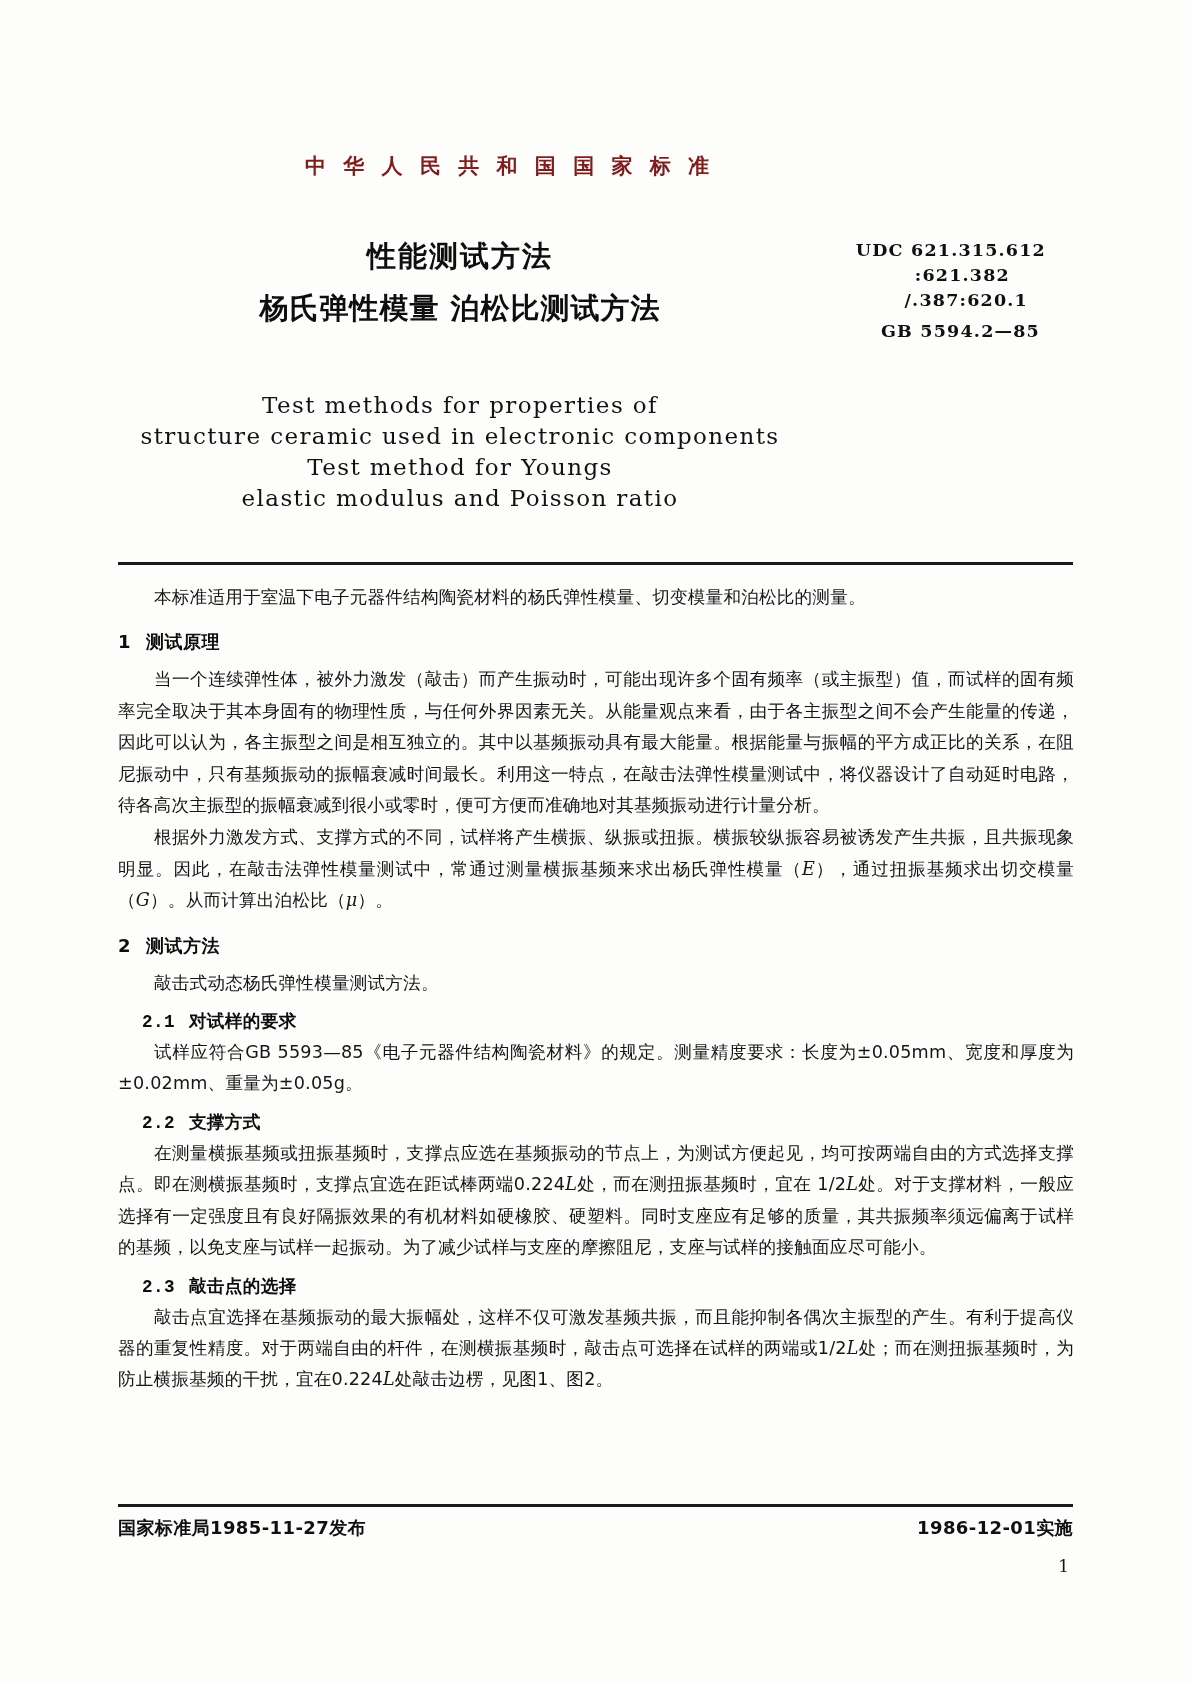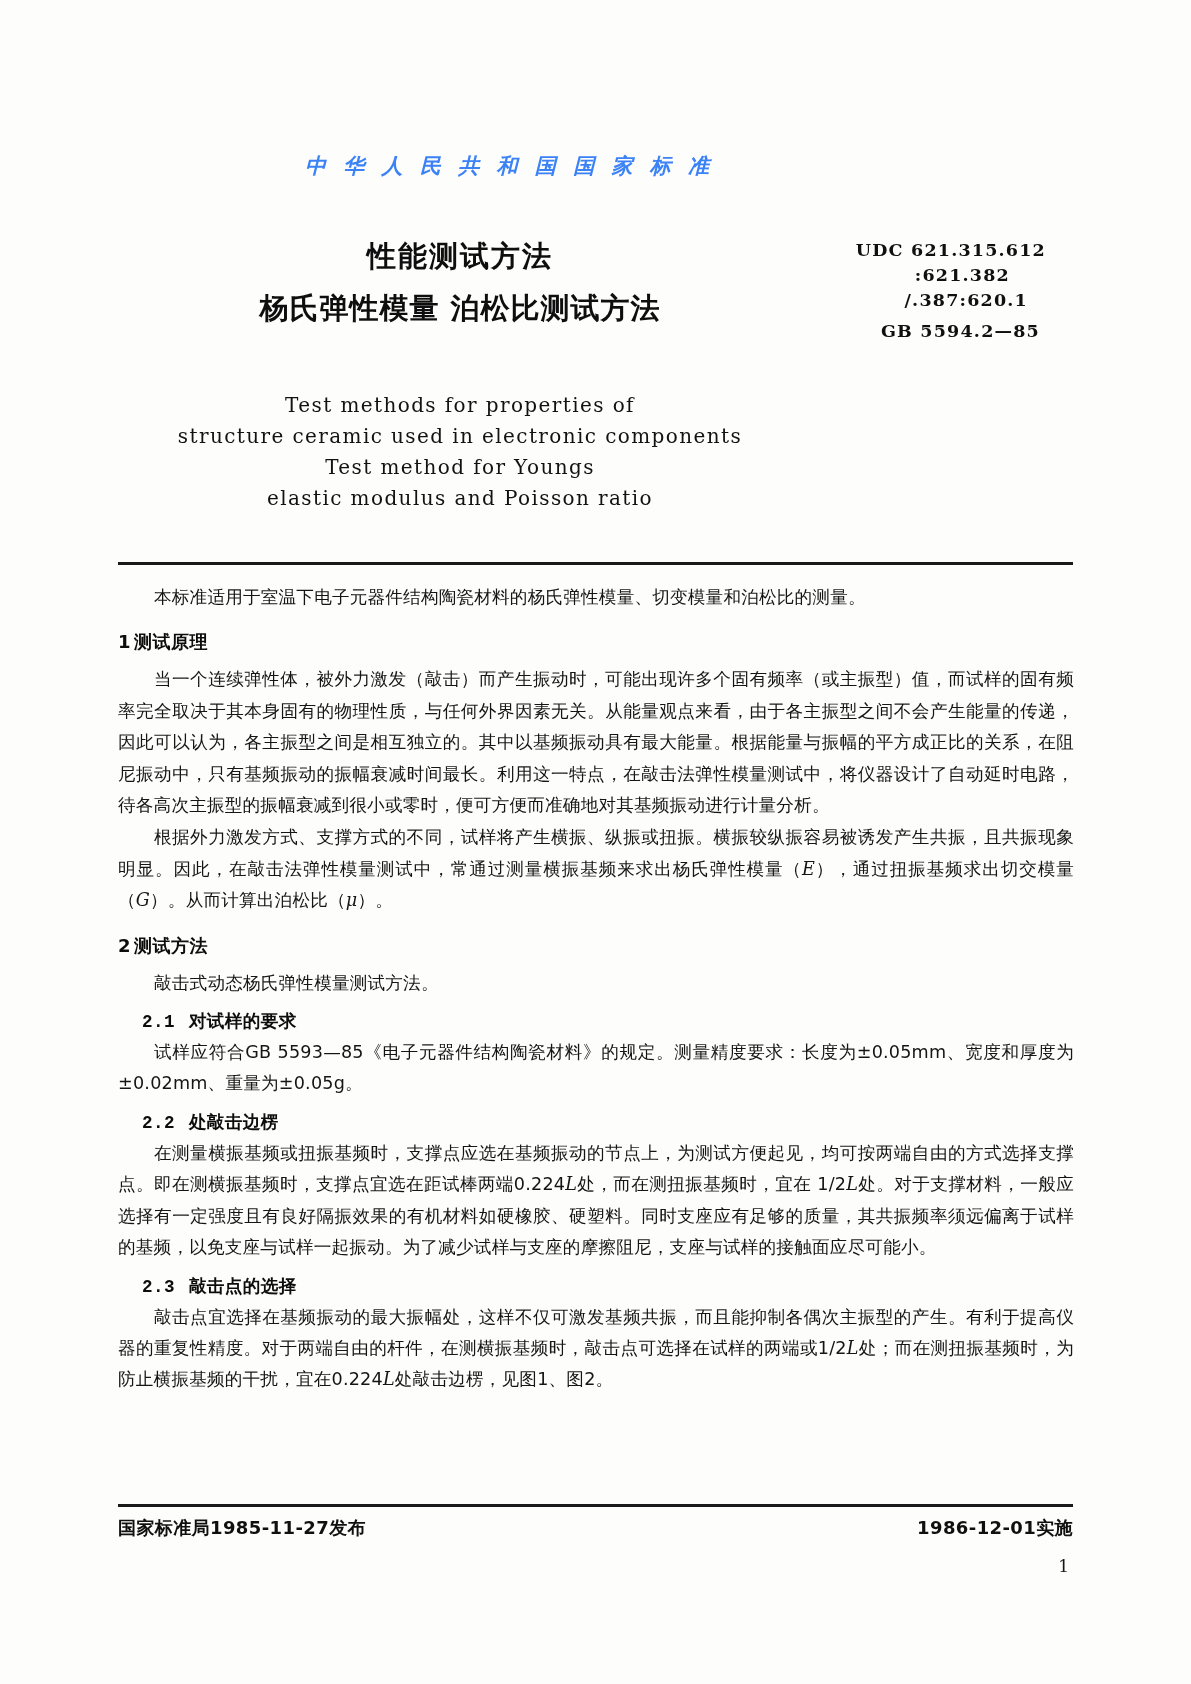--- a/index.html
+++ b/index.html
@@ -27,22 +27,21 @@
     left: 0;
     right: 0;
     top: 152px;
   }
   .org-line {
     text-align: left;
     margin-left: 305px;
     font-size: 21px;
     font-weight: 700;
     letter-spacing: 5px;
-    color: #3b82f6;
-    font-style: italic;
+    color: #7f1d1d;
   }
 
   .title-row {
     position: absolute;
     top: 78px;
     left: 0;
     right: 0;
     height: 200px;
   }
   .cn-title {
@@ -81,21 +80,21 @@
   .udc-block .l4 { padding-right: 6px; margin-top: 6px; }
 
   
   .en-title {
     position: absolute;
     top: 390px;
     left: 120px;
     width: 680px;
     text-align: center;
     font-family: "DejaVu Serif", "Liberation Serif", serif;
-    font-size: 20px;
+    font-size: 23px;
     line-height: 31px;
     letter-spacing: 1.4px;
     color: #121212;
   }
 
   
   .rule-top {
     position: absolute;
     left: 118px;
     right: 118px;
@@ -134,21 +133,21 @@
     font-weight: 700;
     color: #0d0d0d;
     margin: 17px 0 10px 0;
     letter-spacing: 0.5px;
   }
   .heading .num {
     display: inline-block;
     min-width: 16px;
     font-family: "DejaVu Sans", "Liberation Sans", sans-serif;
   }
-  .heading .txt { }
+  .heading .txt { margin-left: 12px; }
   .subheading {
     font-size: 17.6px;
     font-weight: 700;
     color: #0d0d0d;
     margin: 10px 0 4px 0;
     text-indent: 24px;
     letter-spacing: 0.4px;
     font-family: Liberation Mono, monospace;
   }
   .subheading .txt { margin-left: 14px; }
@@ -229,21 +228,21 @@
     </div>
 
     <p class="para">敲击式动态杨氏弹性模量测试方法。</p>
 
     <div class="subheading">
       <span>2.1</span><span class="txt">对试样的要求</span>
     </div>
     <p class="para">试样应符合GB  5593—85《电子元器件结构陶瓷材料》的规定。测量精度要求：长度为±0.05mm、宽度和厚度为±0.02mm、重量为±0.05g。</p>
 
     <div class="subheading">
-      <span>2.2</span><span class="txt">处敲击边楞</span>
+      <span>2.2</span><span class="txt">支撑方式</span>
     </div>
     <p class="para"><span>在测量横振基频或扭振基频时，支撑点应选在基频振动的节点上，为测试方便起见，均可按两端自由的方式选择支撑点。即在测横振基频时，支撑点宜选在距试棒两端0.224</span><i class="mathvar">L</i><span>处，而在测扭振基频时，宜在 1/2</span><i class="mathvar">L</i><span>处。对于支撑材料，一般应选择有一定强度且有良好隔振效果的有机材料如硬橡胶、硬塑料。同时支座应有足够的质量，其共振频率须远偏离于试样的基频，以免支座与试样一起振动。为了减少试样与支座的摩擦阻尼，支座与试样的接触面应尽可能小。</span></p>
 
     <div class="subheading">
       <span>2.3</span><span class="txt">敲击点的选择</span>
     </div>
     <p class="para"><span>敲击点宜选择在基频振动的最大振幅处，这样不仅可激发基频共振，而且能抑制各偶次主振型的产生。有利于提高仪器的重复性精度。对于两端自由的杆件，在测横振基频时，敲击点可选择在试样的两端或1/2</span><i class="mathvar">L</i><span>处；而在测扭振基频时，为防止横振基频的干扰，宜在0.224</span><i class="mathvar">L</i><span>处敲击边楞，见图1、图2。</span></p>
 
   </div>
 

